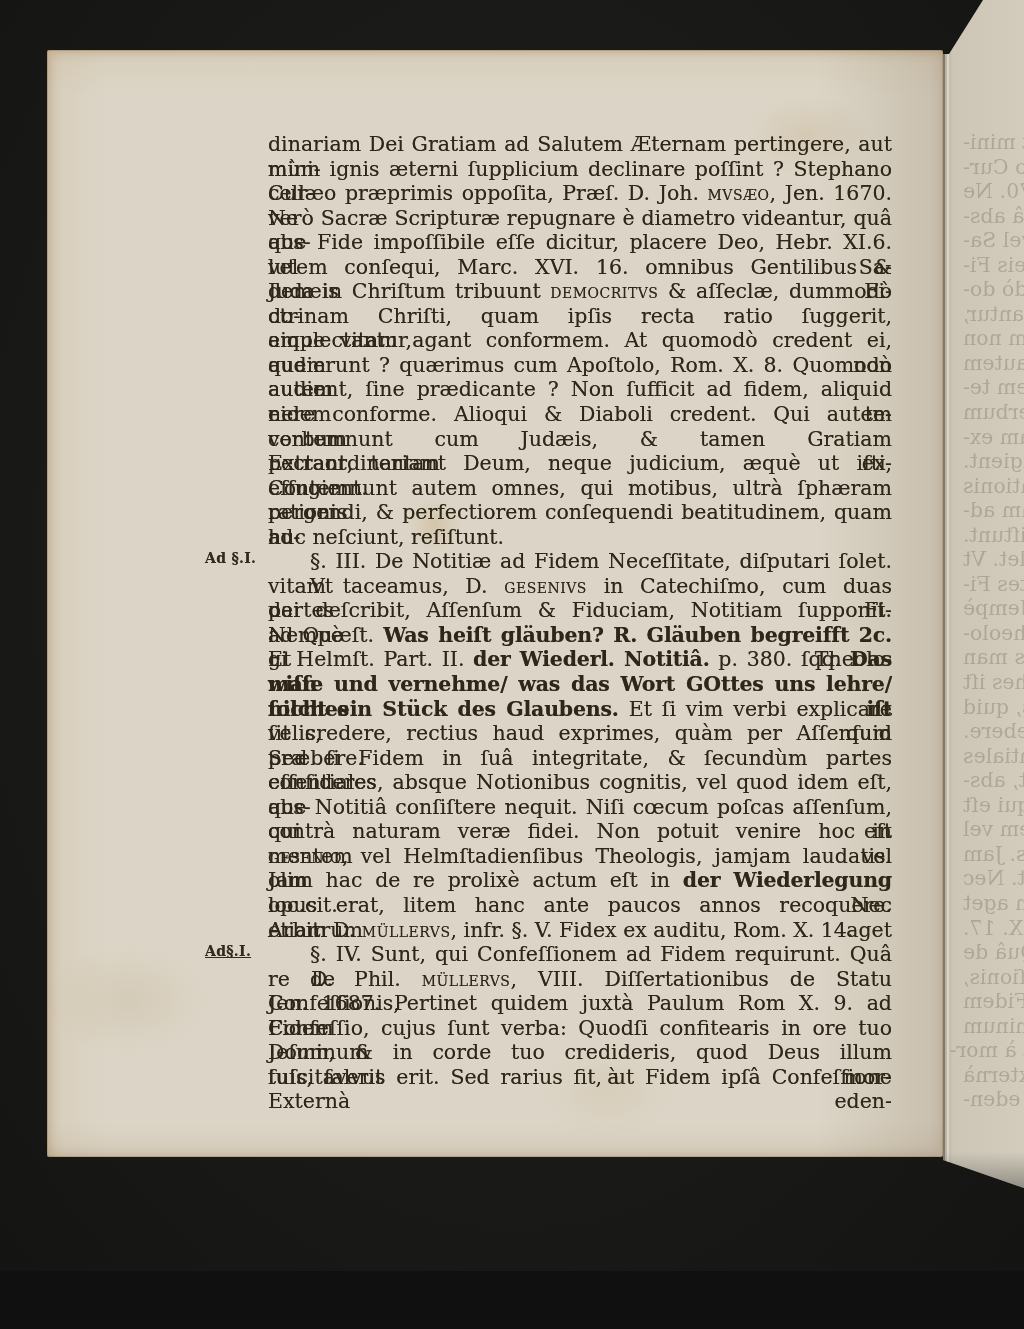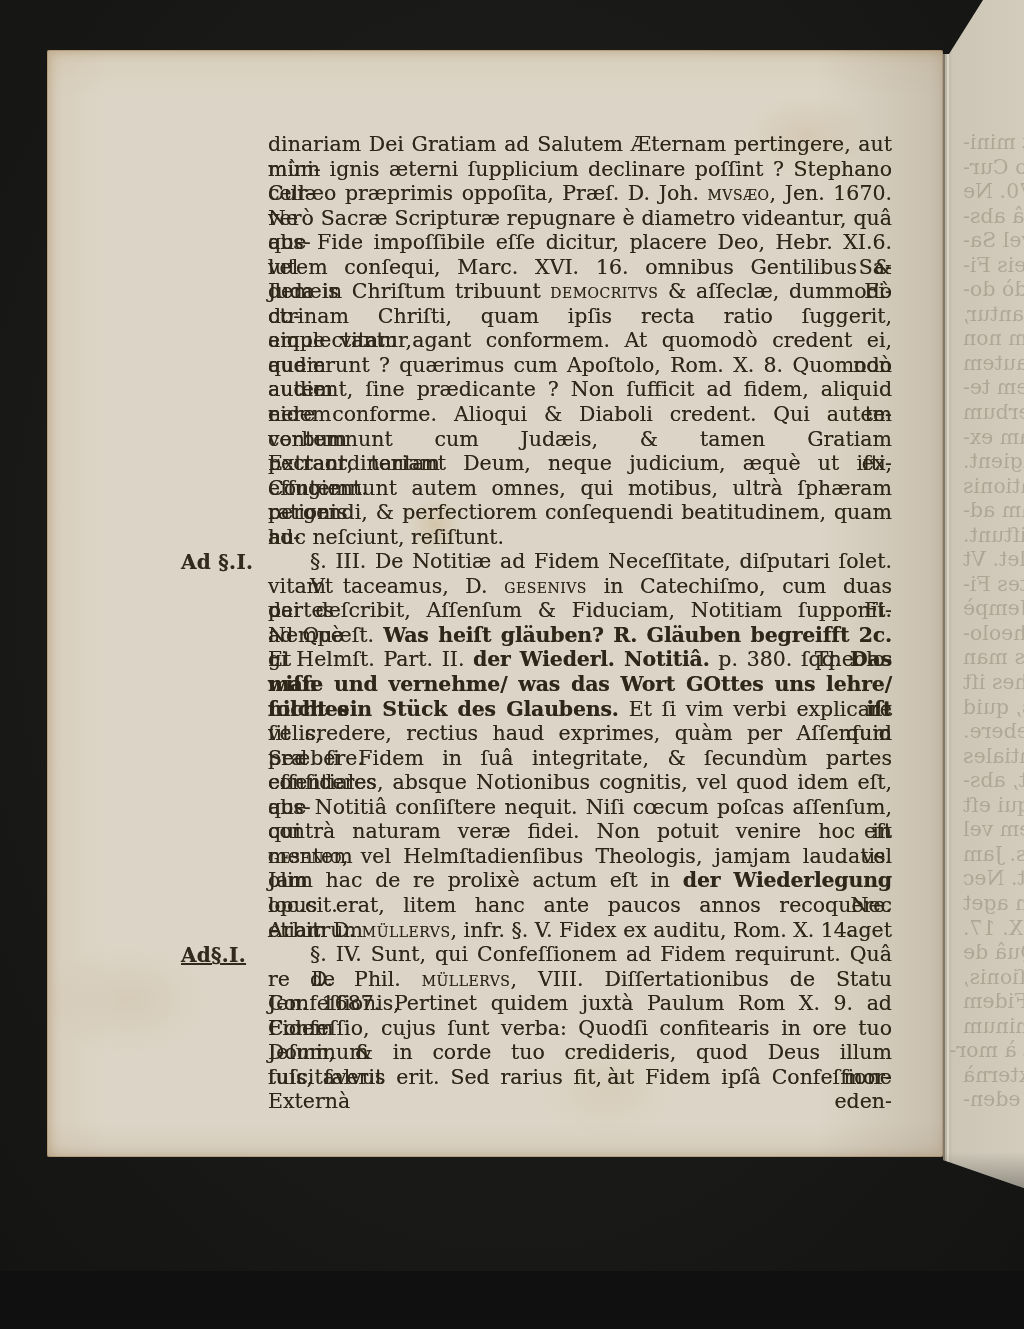--- a/index.html
+++ b/index.html
@@ -24,21 +24,21 @@
   .text-block{position:absolute;left:221px;top:82px;width:624px;
     font-size:20.5px;line-height:24.55px;color:#2e2719;
     text-shadow:0 0 .4px rgba(45,35,18,.55);}
   .line{text-align:justify;text-align-last:justify;white-space:normal;height:24.55px;overflow:visible;}
   .line.end{text-align-last:auto;}
   .line.right{text-align:right;text-align-last:right;}
   .line.indent{padding-left:42px;width:582px;}
   .seg-i{}
   .seg-sc{font-variant:small-caps;letter-spacing:.5px;}
   .seg-f{font-weight:bold;letter-spacing:-.2px;}
-  .margin-note{position:absolute;left:134px;font-weight:bold;font-size:20px;color:#33291d;
+  .margin-note{position:absolute;left:158px;font-weight:bold;font-size:14px;color:#33291d;
     letter-spacing:.3px;text-shadow:0 0 .4px rgba(45,35,18,.5);}
   
   .facing-strip{position:absolute;left:943px;top:0;width:81px;height:1190px;
     background:linear-gradient(to right, #b9b2a2 0px, #cdc6b7 8px, #d3ccbd 100%);
     border-left:2px solid rgba(60,55,45,.55);
     clip-path:polygon(40px 0, 81px 0, 81px 1188px, 0 1160px, 0 54px, 6px 54px);
     overflow:hidden;}
   .facing-strip::before{content:"";position:absolute;left:2px;top:0;bottom:0;width:2px;
     background:rgba(245,240,228,.5);}
   .facing-strip::after{content:"";position:absolute;left:0;bottom:0;width:100%;height:38px;

